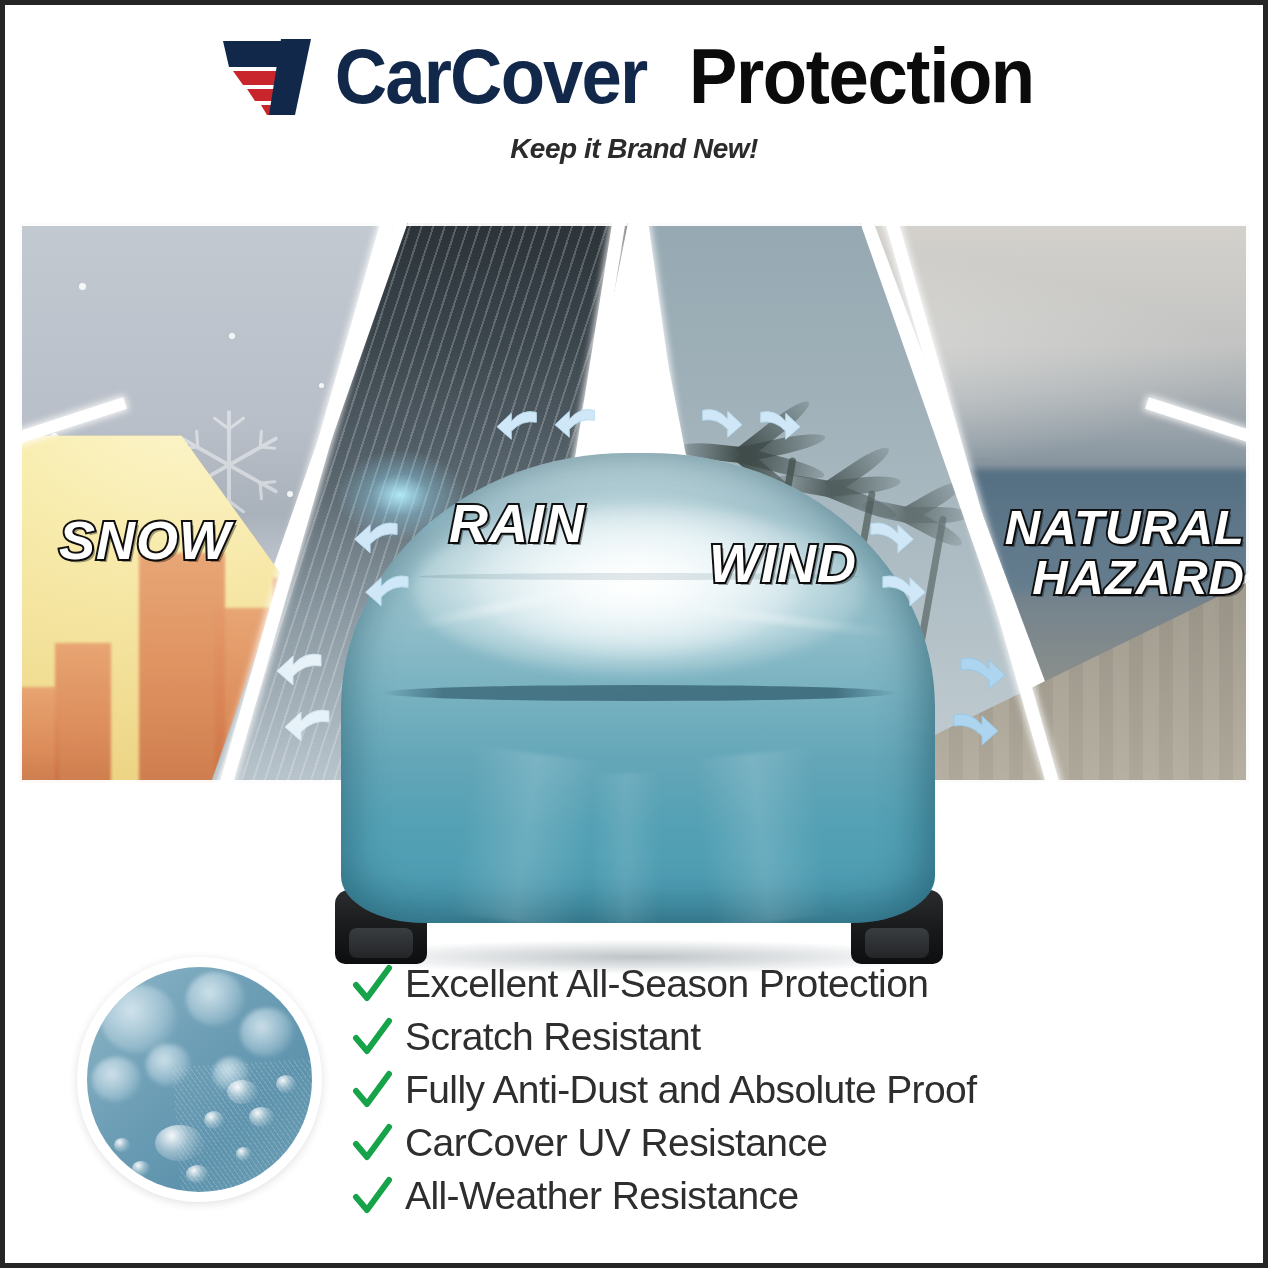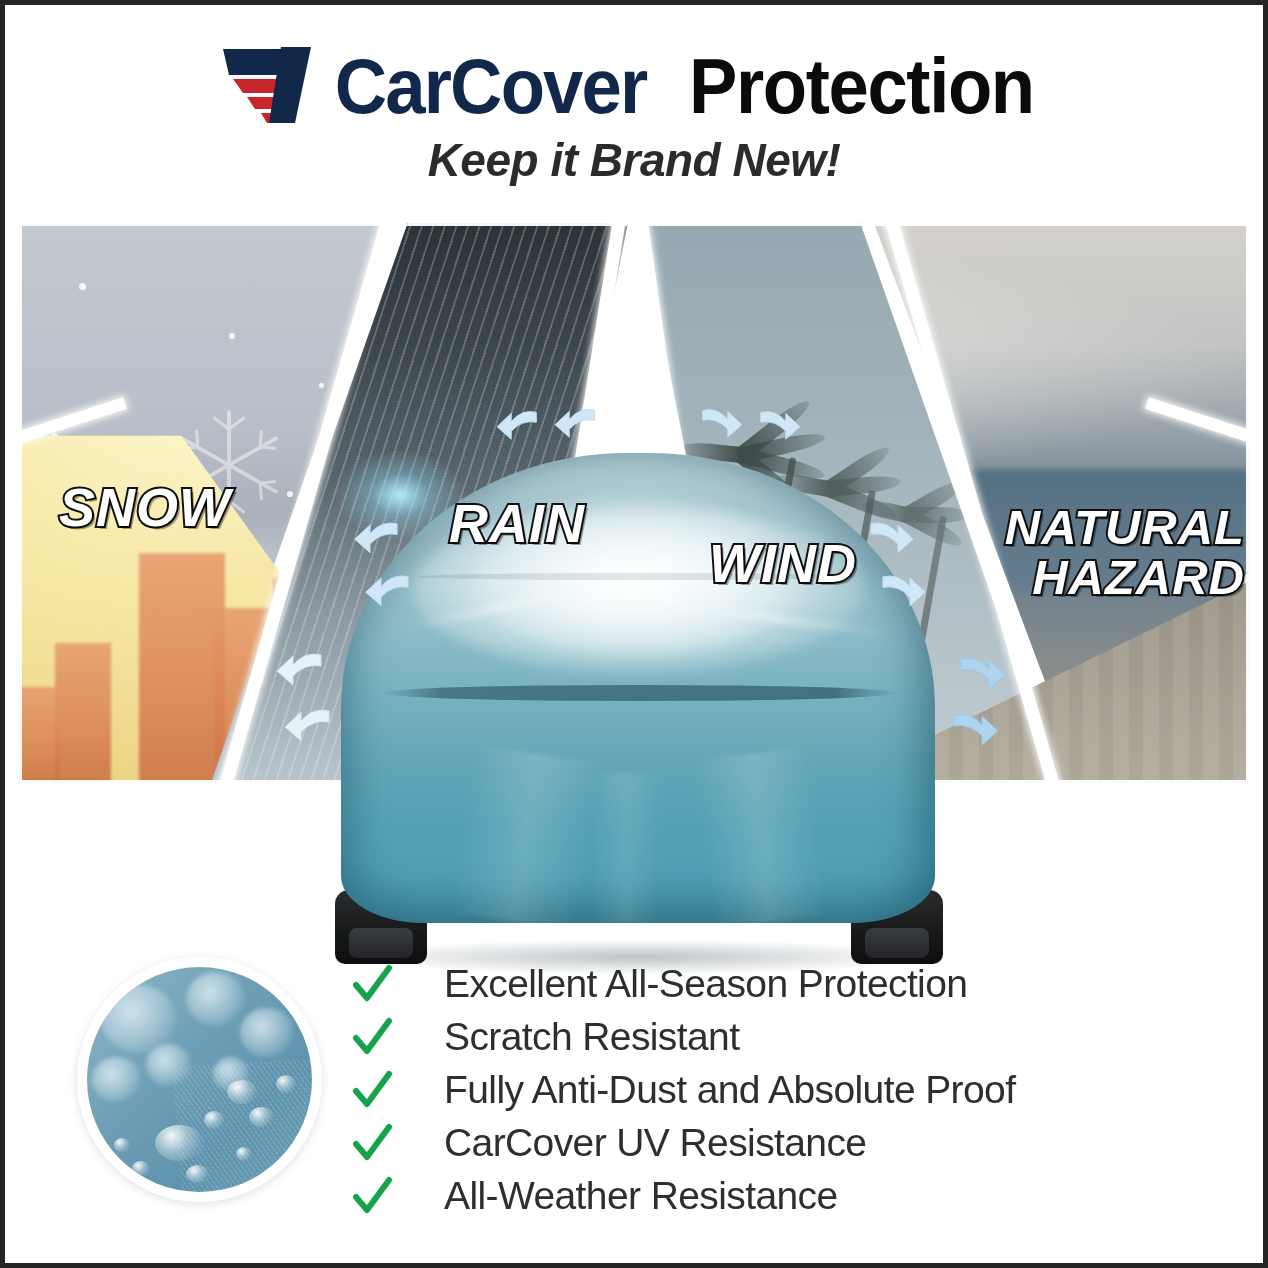--- a/index.html
+++ b/index.html
@@ -22,40 +22,40 @@
     background: #fff;
     overflow: hidden;
   }
 
   
   #header {
     position: absolute; top: 22px; left: 0; width: 1258px;
     text-align: center;
   }
   .brandline {
-    display: flex; align-items: flex-end; justify-content: center;
+    display: flex; align-items: center; justify-content: center;
     gap: 4px; height: 98px;
   }
   #logo-mark {
     width: 96px; height: 80px;
     position: relative; flex: none; margin-right: 2px;
     margin-top: 2px;
   }
   .brand-text {
     font-size: 78px; font-weight: bold; letter-spacing: -2px;
     color: #12284b; line-height: 1; white-space: nowrap;
     transform: scaleX(0.93);
   }
   .brand-word2 {
     font-size: 78px; font-weight: bold; letter-spacing: -1.5px;
     color: #0b0b0b; line-height: 1; white-space: nowrap;
     margin-left: 14px; transform: scaleX(0.93);
   }
   #tagline {
-    font-size: 46px; font-style: italic; font-weight: bold;
+    font-size: 28px; font-style: italic; font-weight: bold;
     color: #2b2b2b; margin-top: 8px; letter-spacing: -0.5px;
   }
 
   
   #collage {
     position: absolute; left: 14px; top: 218px;
     width: 1230px; height: 560px;
     overflow: hidden;
     background: #ffffff;
   }
@@ -261,40 +261,40 @@
   .plabel {
     position: absolute; z-index: 8;
     font-size: 54px; font-weight: bold; font-style: italic;
     color: #ffffff; letter-spacing: 1px;
     -webkit-text-stroke: 4px #111111;
     paint-order: stroke fill;
     text-shadow: 3px 3px 0 rgba(0,0,0,0.35);
     white-space: pre-line; line-height: 1.02;
     font-family: "Liberation Sans", sans-serif;
   }
-  #label-snow { left: 40px;  top: 257px; }
+  #label-snow { left: 40px;  top: 290px; }
   #label-rain { left: 430px; top: 273px; }
   #label-wind { left: 690px; top: 273px; margin-top: 40px; }
   #label-haz  { left: 958px; top: 280px; text-align: right; width: 268px; font-size: 49px; }
 
   
   #features {
     position: absolute; left: 344px; top: 952px;
     width: 800px; z-index: 10;
   }
   .frow {
     display: flex; align-items: center;
     height: 53px; margin-bottom: 0px;
   }
   .ck {
     width: 46px; height: 46px; flex: none; margin-right: 10px;
   }
   .ftxt {
     font-size: 39px; color: #2e2e2e; letter-spacing: -0.6px;
-    white-space: nowrap; line-height: 1; margin-left: 39px;
+    white-space: nowrap; line-height: 1;
   }
 
   
   #droplet {
     position: absolute; left: 72px; top: 952px;
     width: 245px; height: 245px; z-index: 10;
     border-radius: 50%;
     background: #ffffff;
     padding: 10px;
     box-shadow: 0 2px 10px rgba(0,0,0,0.12);

